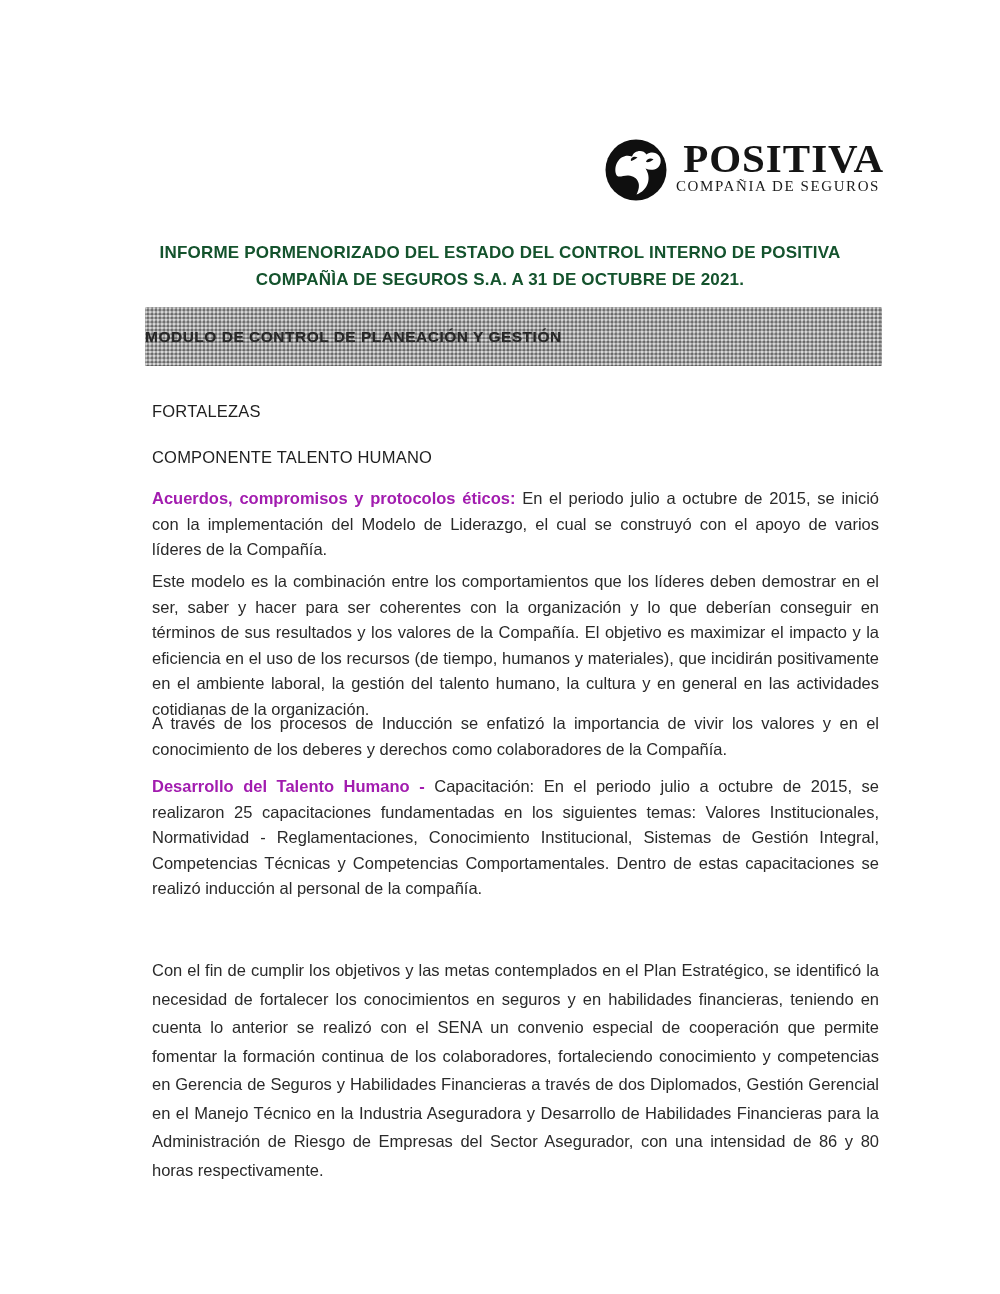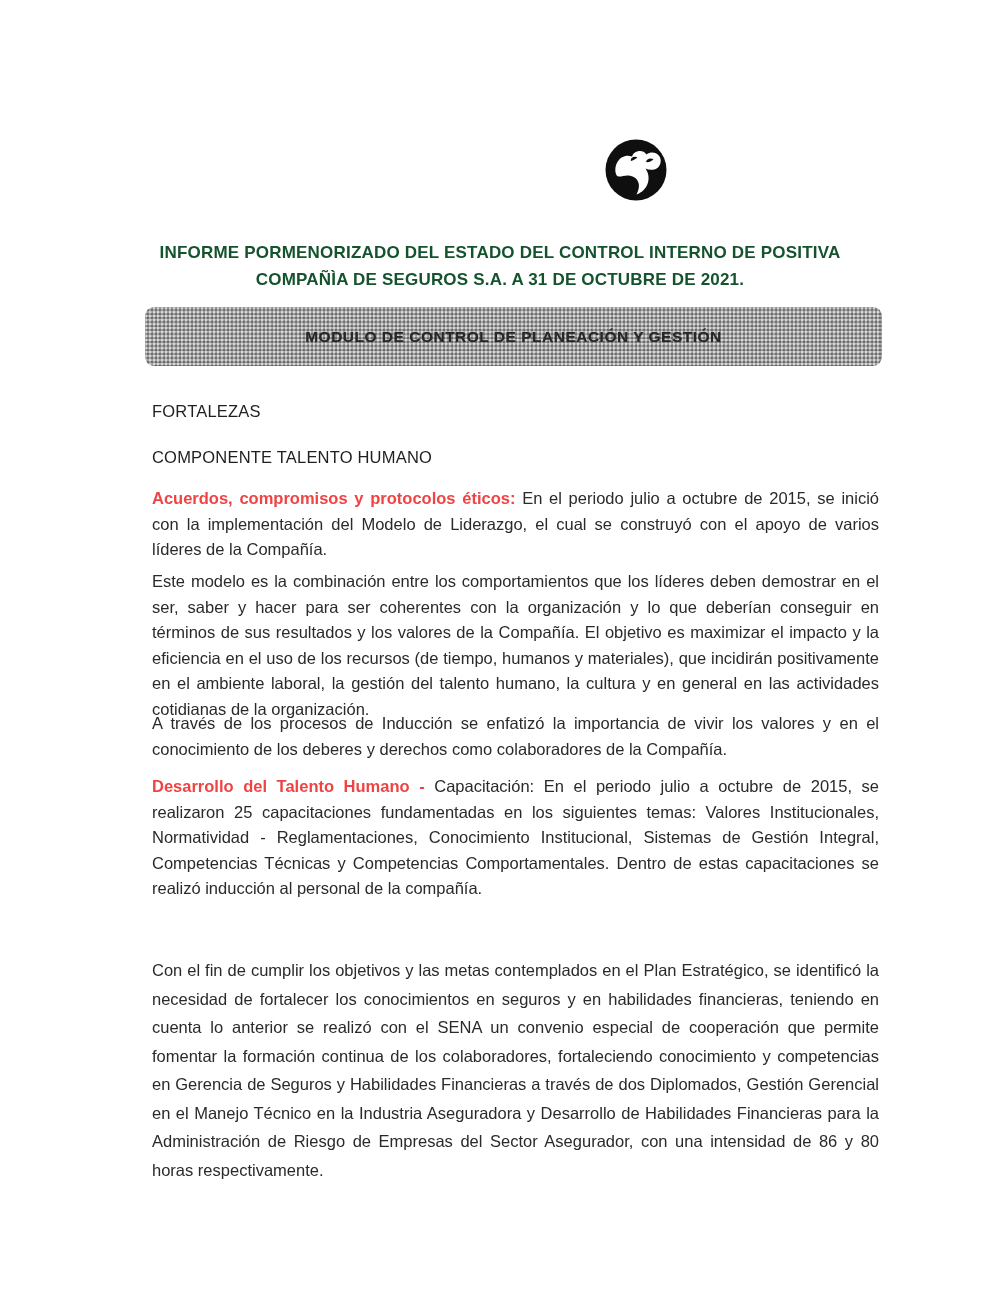--- a/index.html
+++ b/index.html
@@ -42,43 +42,43 @@
   
   .banner{
     position:absolute;top:307px;left:145px;width:737px;height:59px;
     background-color:#a4a4a4;
     background-image:
       radial-gradient(circle at 1px 1px, rgba(255,255,255,.55) 0 1px, transparent 1.7px),
       radial-gradient(circle at 3px 3px, rgba(30,30,30,.40) 0 1px, transparent 1.7px),
       repeating-linear-gradient(0deg, rgba(0,0,0,.07) 0 1px, transparent 1px 3px),
       repeating-linear-gradient(90deg, rgba(255,255,255,.10) 0 1px, transparent 1px 3px);
     background-size:4px 4px,4px 4px,auto,auto;
-    display:flex;align-items:center;justify-content:center;
-    border-radius:9px;
+    display:flex;align-items:center;justify-content:flex-start;
+    border-radius:1px;
     box-shadow:inset 0 0 0 1px rgba(0,0,0,.12);
   }
   .banner-label{
     font-weight:700;font-size:15.5px;letter-spacing:.5px;color:#272727;
     text-shadow:0 0 1px rgba(0,0,0,.35);
   }
 
   
   .heading{
     position:absolute;left:152px;width:727px;
     font-weight:400;font-size:16.5px;color:#1f1f1f;letter-spacing:.2px;
   }
   .heading-fortalezas{top:402px;}
   .heading-componente{top:448px;}
 
   
   .para{
     position:absolute;left:152px;width:727px;margin:0;
     font-size:16.5px;line-height:25.5px;text-align:justify;color:#2a2a2a;
   }
-  .para .lead{font-weight:700;color:#ef4444;}
+  .para .lead{font-weight:700;color:#a21caf;}
   .para-1{top:486px;}
   .para-2{top:569px;}
   .para-3{top:711px;}
   .para-4{top:774px;}
   .para-5{top:956px;line-height:28.5px;}
 </style>
 </head>
 <body>
 
 <div class="page">
@@ -96,20 +96,24 @@
           C38 46.5 34 38.5 24.5 37.5
           C19 37 13.5 41 12 36 Z"></path>
         <path fill="#0f0f0f" d="M27 23
           C26 19.5 30.5 17.5 33.5 19.5
           C31 21.5 29 22.5 27 23 Z"></path>
         <path fill="#0f0f0f" d="M42 24
           C42.5 20.5 47 19.5 49.5 21.5
           C47 23.5 44.5 24.5 42 24 Z"></path>
       </svg>
     </span>
+    <span class="logo-textcol">
+      <span class="logo-name">POSITIVA</span>
+      <span class="logo-subtitle">COMPAÑIA DE SEGUROS</span>
+    </span>
   </div>
 
   <div class="doc-title">
     <div>INFORME PORMENORIZADO DEL ESTADO DEL CONTROL INTERNO DE POSITIVA</div>
     <div>COMPAÑÌA DE SEGUROS S.A. A 31 DE OCTUBRE DE 2021.</div>
   </div>
 
   <div class="banner">
     <span class="banner-label">MODULO DE CONTROL DE PLANEACIÓN Y GESTIÓN</span>
   </div>

